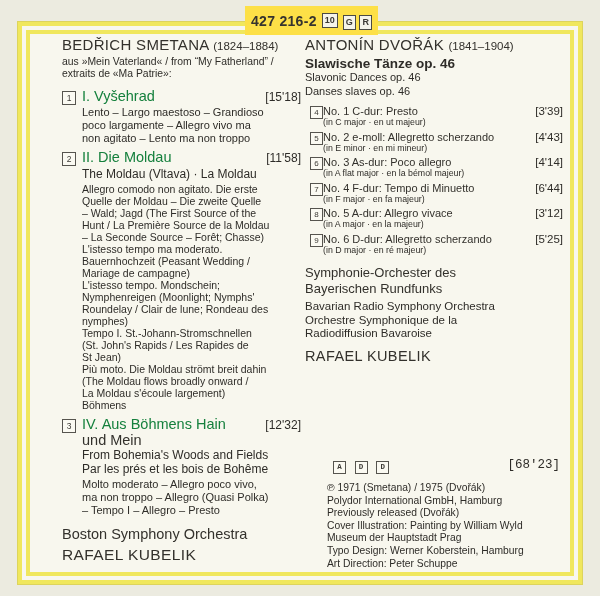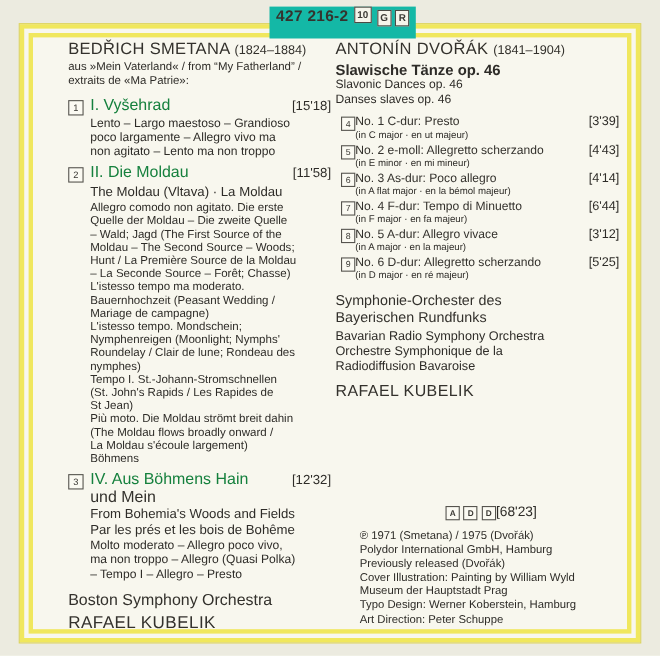--- a/index.html
+++ b/index.html
@@ -10,21 +10,21 @@
     -webkit-font-smoothing:antialiased;
   }
   .frame{
     position:absolute;left:18px;top:22px;width:564px;height:562px;
     box-sizing:border-box;border:12px double #f0e75d;background:#f8f7ee;
     outline:1px solid #ddd45c;
   }
   
   .catalog{
     position:absolute;left:245px;top:6px;height:29px;padding:0 6px;
-    background:#14b8a6;display:flex;gap:5px;z-index:5;
+    background:#fde047;display:flex;align-items:center;gap:5px;z-index:5;
   }
   .cat-number{font-size:14px;font-weight:700;letter-spacing:.3px;color:#35332e;}
   .cat-box{
     display:inline-block;border:1px solid #4a4a44;color:#3c3a35;background:#f5f4ea;
     font-size:9px;font-weight:700;height:13px;line-height:13px;padding:0 2px;text-align:center;
   }
   .cat-gr span{
     display:inline-block;border:1px solid #4a4a44;color:#3c3a35;background:#f5f4ea;
     width:11px;height:13px;line-height:13px;text-align:center;font-size:9px;font-weight:700;
   }
@@ -69,21 +69,21 @@
   .rtime{font-size:11.5px;white-space:nowrap;margin-left:12px;}
   .rsub{font-size:8.8px;line-height:10px;white-space:nowrap;}
 
   .orch2{margin-top:10px;}
   .orch2 div{font-size:13px;line-height:16.5px;white-space:nowrap;color:#33312c;}
   .orch2-en{font-size:11.5px;margin-top:2px;white-space:nowrap;}
   .orch2-fr{margin-top:2px;}
   .orch2-fr div{font-size:11.5px;line-height:13.5px;white-space:nowrap;}
   .conductor2{font-size:14.5px;margin-top:7px;letter-spacing:.4px;white-space:nowrap;color:#33312c;}
 
-  .add-row{position:absolute;left:28px;right:3px;top:420px;display:flex;justify-content:center;align-items:center;}
+  .add-row{position:absolute;left:28px;right:3px;top:420px;display:flex;justify-content:space-between;align-items:center;font-family:Liberation Mono, monospace;}
   .add-boxes span{
     display:inline-block;border:1px solid #56544e;background:#fbfaf2;color:#3c3a35;
     width:11px;height:11px;line-height:11px;text-align:center;font-size:7.5px;font-weight:700;
   }
   .add-boxes span + span{margin-left:-1px;}
   .total-time{font-size:12.5px;}
 
   .credits{position:absolute;left:22px;top:446px;}
   .credits div{font-size:10.3px;line-height:12.6px;white-space:nowrap;}
 </style>
@@ -130,21 +130,20 @@
       <span class="tnum">2</span>
       <div class="trow">
         <span class="ttitle">II. Die Moldau</span>
         <span class="ttime">[11'58]</span>
       </div>
       <div class="tsub">The Moldau (Vltava) · La Moldau</div>
       <div class="tdesc">
           <div>Allegro comodo non agitato. Die erste</div>
           <div>Quelle der Moldau – Die zweite Quelle</div>
           <div>– Wald; Jagd (The First Source of the</div>
-          <div>Moldau – The Second Source – Woods;</div>
           <div>Hunt / La Première Source de la Moldau</div>
           <div>– La Seconde Source – Forêt; Chasse)</div>
           <div>L'istesso tempo ma moderato.</div>
           <div>Bauernhochzeit (Peasant Wedding /</div>
           <div>Mariage de campagne)</div>
           <div>L'istesso tempo. Mondschein;</div>
           <div>Nymphenreigen (Moonlight; Nymphs'</div>
           <div>Roundelay / Clair de lune; Rondeau des</div>
           <div>nymphes)</div>
           <div>Tempo I. St.-Johann-Stromschnellen</div>

